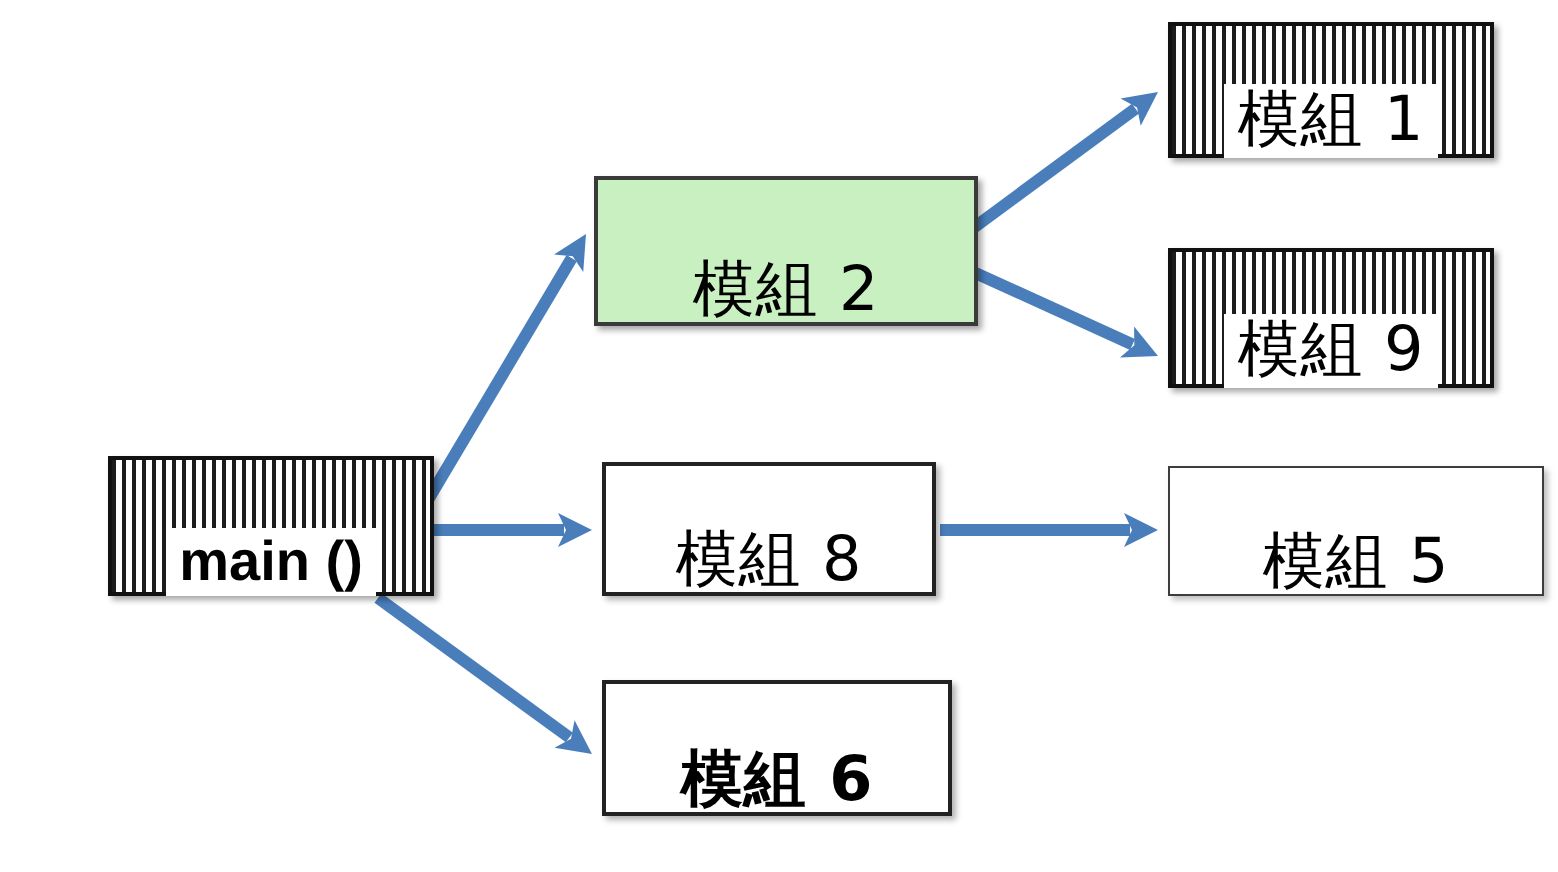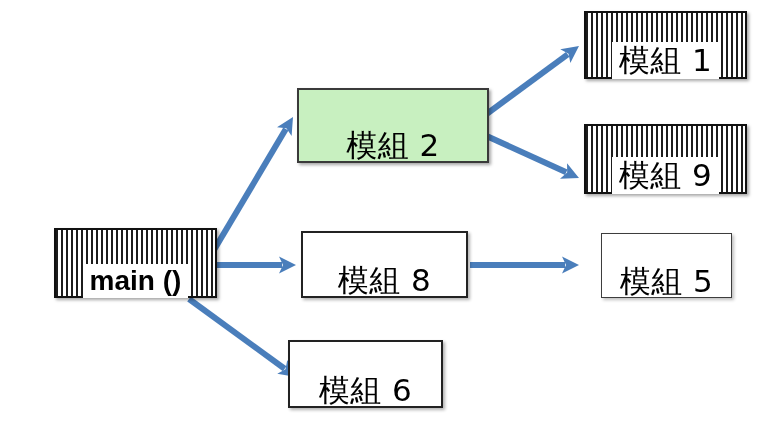--- a/index.html
+++ b/index.html
@@ -131,21 +131,21 @@
   </div>
 
   <div class="node fill-striped" id="node-module4" style="left: 584px; top: 124px; width: 163px; height: 70px;">
     <span class="label label-cjk on-stripes">模組 9</span>
   </div>
 
   <div class="node fill-white-strong" id="node-module3" style="left: 301px; top: 231px; width: 167px; height: 67px;">
     <span class="label label-cjk">模組 8</span>
   </div>
 
-  <div class="node fill-white-light" id="node-module5" style="left: 584px; top: 233px; width: 131px; height: 65px; margin-left: 17px;">
+  <div class="node fill-white-light" id="node-module5" style="left: 584px; top: 233px; width: 188px; height: 65px;">
     <span class="label label-cjk">模組 5</span>
   </div>
 
-  <div class="node fill-white-strong" id="node-module6" style="left: 288px; top: 340px; width: 155px; height: 68px;">
+  <div class="node fill-white-strong" id="node-module6" style="left: 301px; top: 340px; width: 175px; height: 68px; font-weight: bold;">
     <span class="label label-cjk">模組 6</span>
   </div>
 
 </div>
 
 </body></html>

